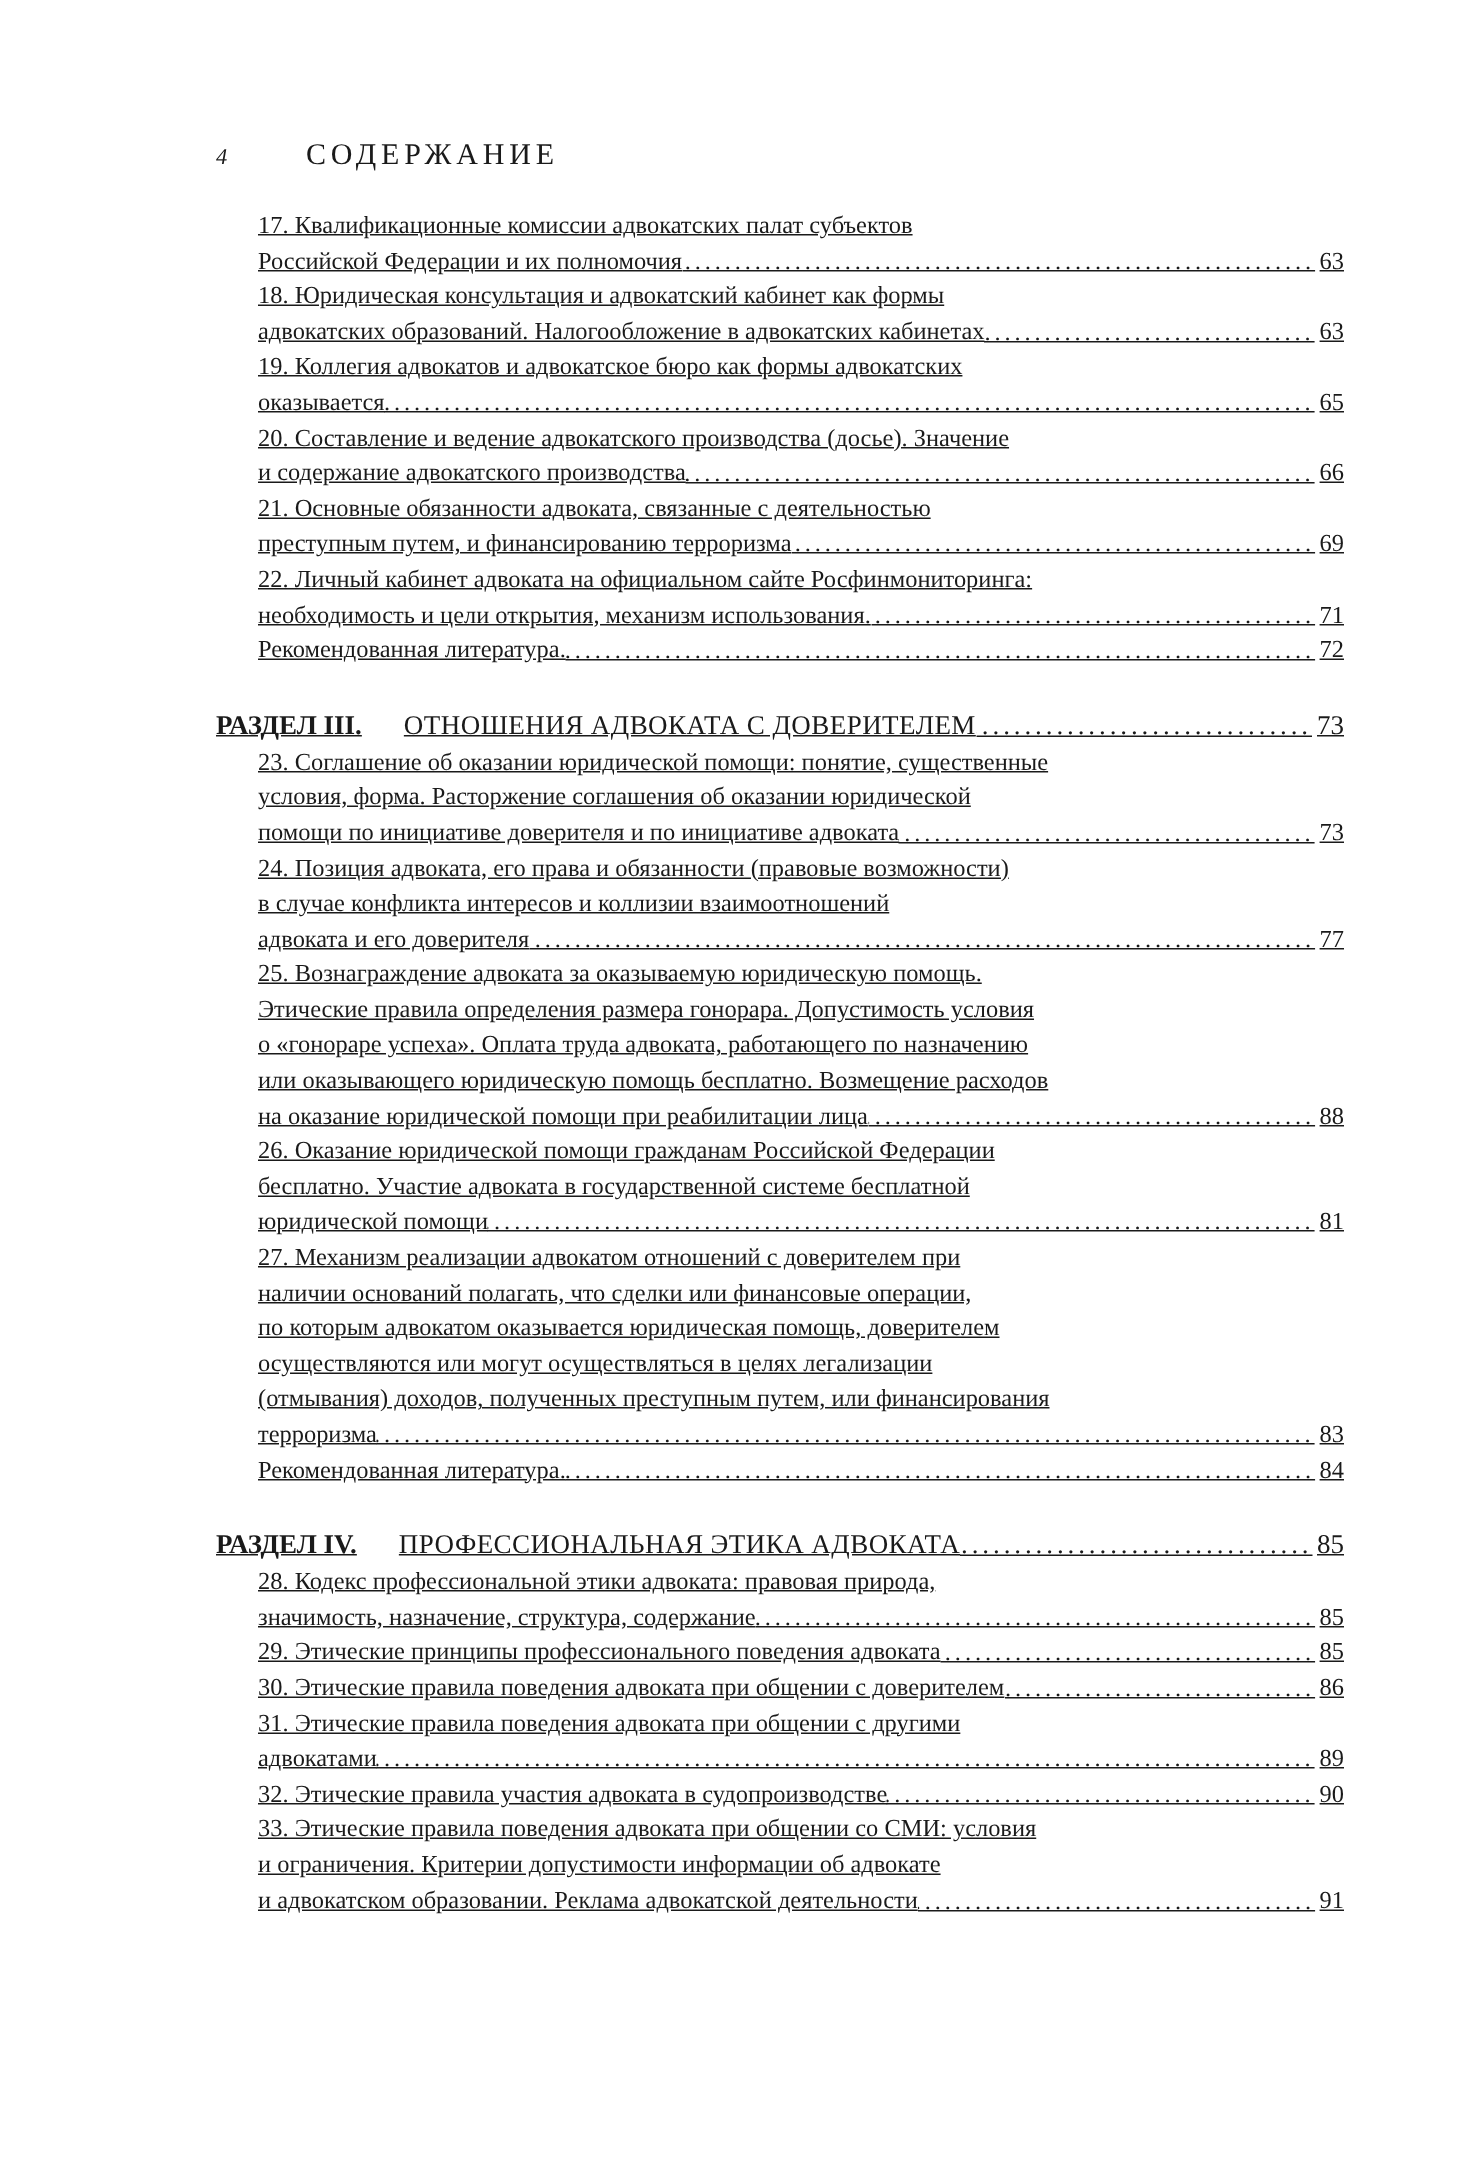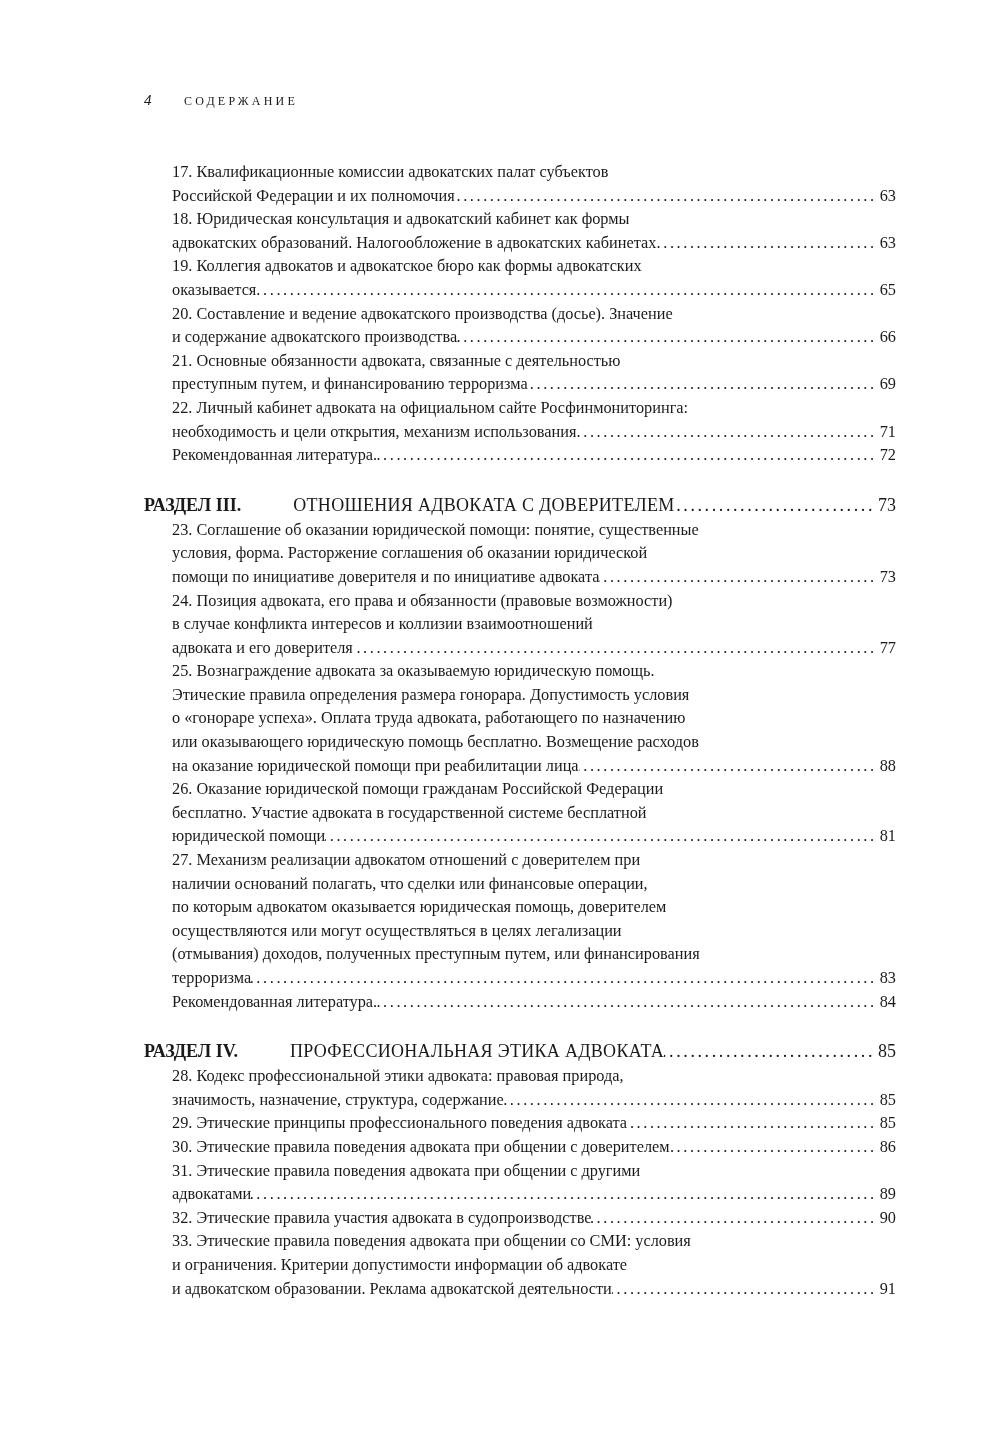--- a/index.html
+++ b/index.html
@@ -1,29 +1,29 @@
 <!DOCTYPE html>
 <html><head>
 <meta charset="utf-8">
 <style>
   html, body { margin: 0; padding: 0; background: #ffffff; }
   body { width: 987px; height: 1447px; position: relative; overflow: hidden;
          font-family: "Liberation Serif", "DejaVu Serif", serif; color: #1a1a1a; }
   .header { position: absolute; left: 144px; top: 92px; height: 22px; display: flex; align-items: baseline; }
   .page-num { font-style: italic; font-size: 15px; width: 40px; }
-  .running-title { font-size: 12px; letter-spacing: 3.2px; }
-  .toc { position: absolute; left: 0; top: 160px; width: 804px; }
+  .running-title { font-size: 20px; letter-spacing: 3.2px; margin-left: 20px; }
+  .toc { position: absolute; left: 0; top: 138px; width: 804px; text-decoration: underline; }
   .entry { margin-left: 172px; width: 724px; }
   .line { font-size: 16.3px; line-height: 23.6px; height: 23.6px; white-space: nowrap; overflow: hidden; display: flex; }
   .line .txt { flex: 0 0 auto; }
   .line .dots { flex: 1 1 auto; overflow: hidden; letter-spacing: 2.6px; padding: 0 3px; text-align: right; white-space: nowrap; direction: rtl; }
   .line .pg { flex: 0 0 auto; }
   .section { margin-left: 144px; width: 752px; margin-top: 26px; }
   .section .line { font-size: 18px; line-height: 25px; height: 25px; }
-  .section .lbl { font-weight: bold; margin-right: 24px; }
+  .section .lbl { font-weight: bold; margin-right: 0; }
   .section .title { letter-spacing: 0.3px; margin-left: 28px; }
 </style>
 </head>
 <body>
 
 <div class="header">
   <span class="page-num">4</span>
   <span class="running-title">СОДЕРЖАНИЕ</span>
 </div>
 

